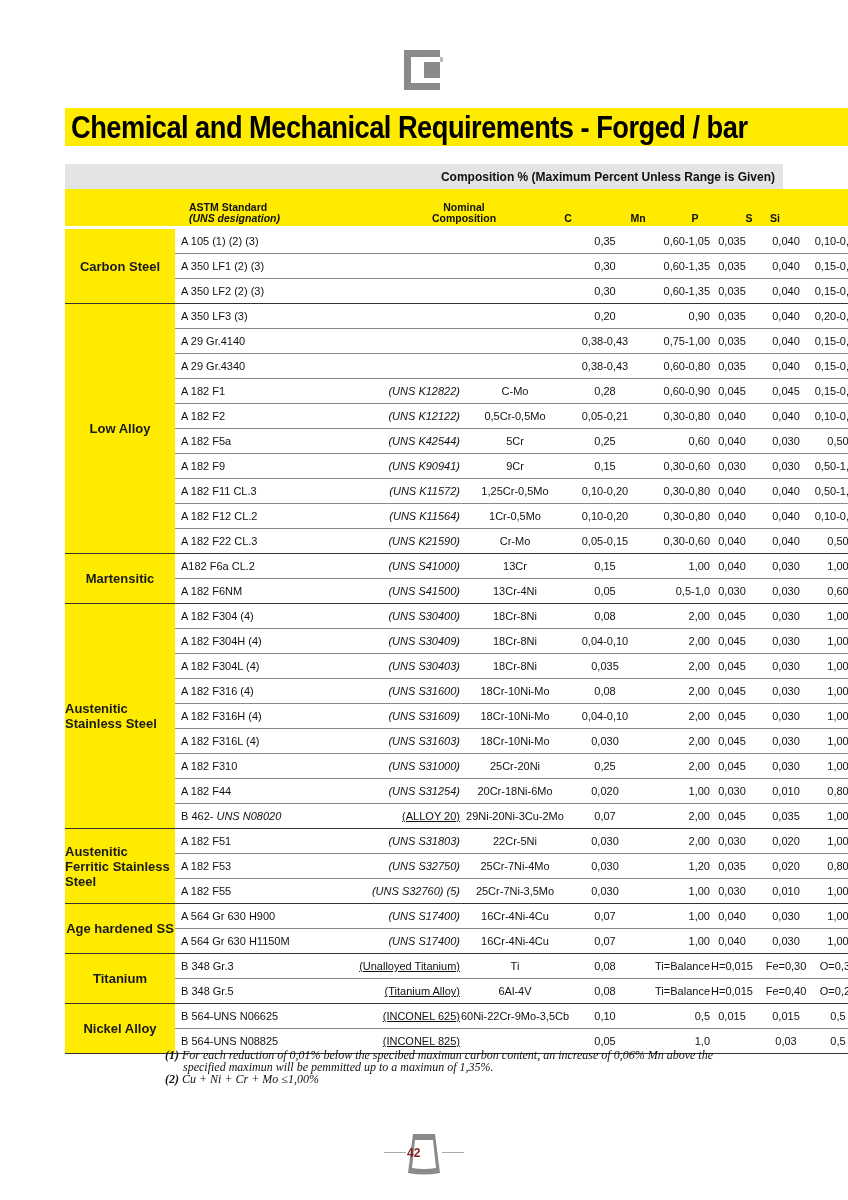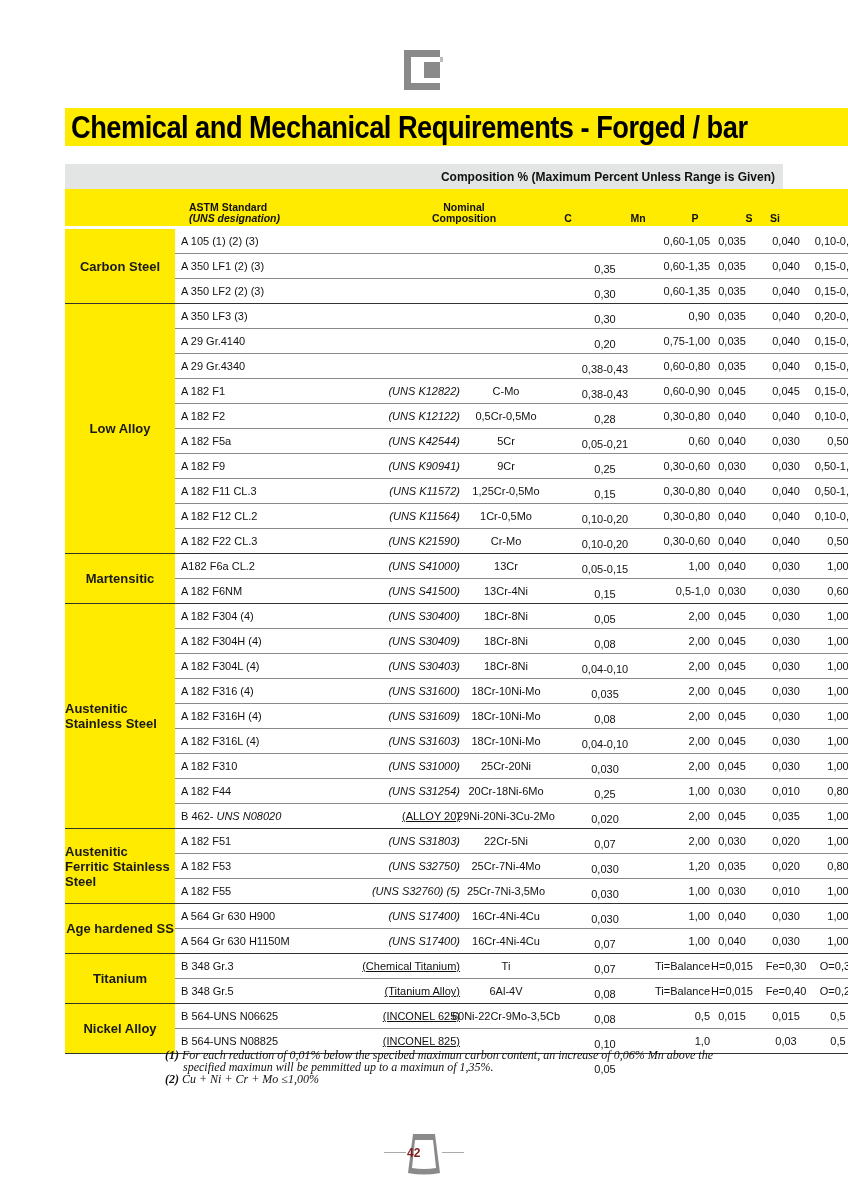--- a/index.html
+++ b/index.html
@@ -25,22 +25,22 @@
   .group-label { position: absolute; left: 0; top: 0; bottom: 0; width: 110px; background: #ffeb00;
                  display: flex; align-items: center; justify-content: center; text-align: left;
                  font-weight: bold; font-size: 13px; line-height: 15px; color: #1a1a1a; }
   .rows { margin-left: 110px; }
   .row { position: relative; height: 24px; border-bottom: 1px solid #8a8a8a; font-size: 11px; }
   .row:last-child { border-bottom: none; }
   .cell { position: absolute; top: 6px; white-space: nowrap; line-height: 12px; }
   .c-std { left: 6px; text-align: right; }
   .c-uns { right: 388px; font-style: italic; }
   .c-uns.n { font-style: normal; text-decoration: underline; }
-  .c-nom { left: 276px; width: 110px; text-align: center; }
-  .c-c   { left: 395px; width: 70px; text-align: center; margin-top: 28px; }
+  .c-nom { left: 285px; width: 110px; text-align: center; }
+  .c-c   { left: 395px; width: 70px; text-align: center; }
   .c-mn  { left: 465px; width: 70px; text-align: right; }
   .c-p   { left: 532px; width: 50px; text-align: center; }
   .c-s   { left: 586px; width: 50px; text-align: center; }
   .c-si  { left: 632px; width: 62px; text-align: center; }
 
   .notes { position: absolute; left: 165px; top: 1049px; width: 640px; font-size: 12px;
            font-style: italic; line-height: 12px; font-family: Liberation Serif, serif; }
   .notes b { font-weight: bold; }
   .notes .ind { padding-left: 18px; }
 
@@ -413,21 +413,21 @@
         </div>
       </div>
     </div>
     <div class="group">
       <div class="group-label">
         <span>Titanium</span>
       </div>
       <div class="rows">
         <div class="row">
           <div class="cell c-std">B 348 Gr.3</div>
-          <div class="cell c-uns n">(Chemical Titanium)</div>
+          <div class="cell c-uns n">(Unalloyed Titanium)</div>
           <div class="cell c-nom">Ti</div>
           <div class="cell c-c">0,08</div>
           <div class="cell c-mn">Ti=Balance</div>
           <div class="cell c-p">H=0,015</div>
           <div class="cell c-s">Fe=0,30</div>
           <div class="cell c-si">O=0,35</div>
         </div>
         <div class="row">
           <div class="cell c-std">B 348 Gr.5</div>
           <div class="cell c-uns n">(Titanium Alloy)</div>

